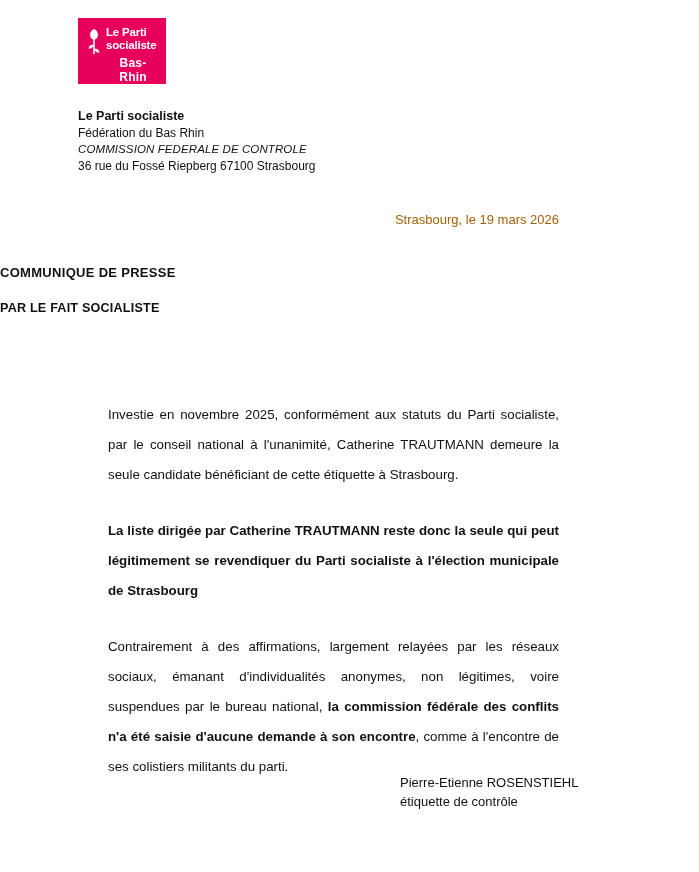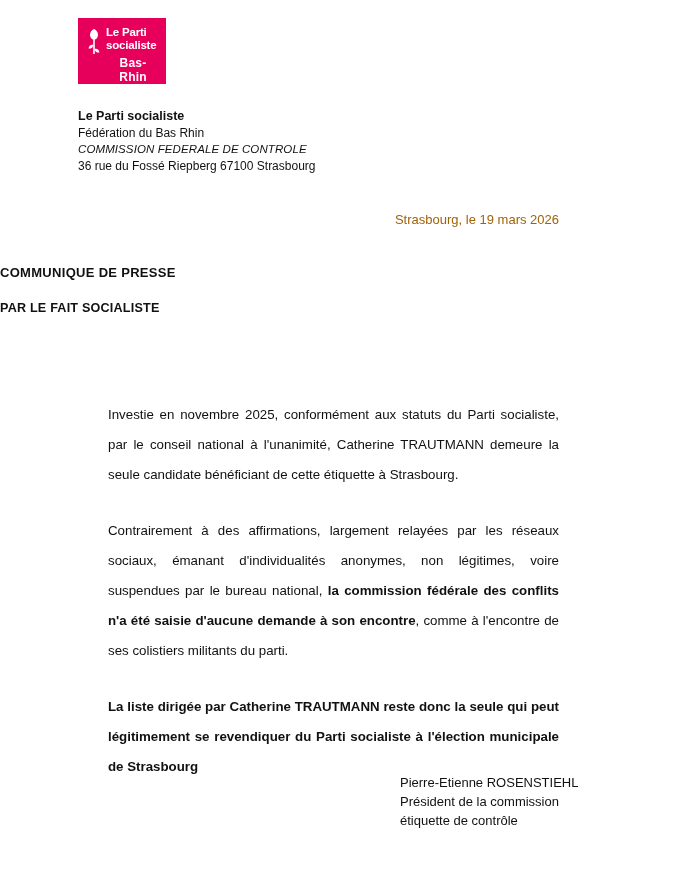--- a/index.html
+++ b/index.html
@@ -195,24 +195,23 @@
     <div class="title-main">COMMUNIQUE DE PRESSE</div>
     <div class="title-sub">
       <div>PAR LE FAIT SOCIALISTE</div>
     </div>
   </div>
 
   <div class="body-block">
 
     <p class="para">Investie en novembre 2025, conformément aux statuts du Parti socialiste, par le conseil national à l'unanimité, Catherine TRAUTMANN demeure la seule candidate bénéficiant de cette étiquette à Strasbourg.</p>
 
+    <p class="para bold-para">La liste dirigée par Catherine TRAUTMANN reste donc la seule qui peut légitimement se revendiquer du Parti socialiste à l'élection municipale de Strasbourg</p>
+
     <p class="para"><span>Contrairement à des affirmations, largement relayées par les réseaux sociaux, émanant d'individualités anonymes, non légitimes, voire suspendues par le bureau national, </span><span class="b">la commission fédérale des conflits n'a été saisie d'aucune demande à son encontre</span><span>, comme à l'encontre de ses colistiers militants du parti.</span></p>
-
-    <p class="para bold-para">La liste dirigée par Catherine TRAUTMANN reste donc la seule qui peut légitimement se revendiquer du Parti socialiste à l'élection municipale de Strasbourg</p>
   </div>
 
   <div class="signature">
     <div>Pierre-Etienne ROSENSTIEHL</div>
-    <div>Président de la commission</div>
     <div>étiquette de contrôle</div>
   </div>
 
 </div>
 
 </body></html>

